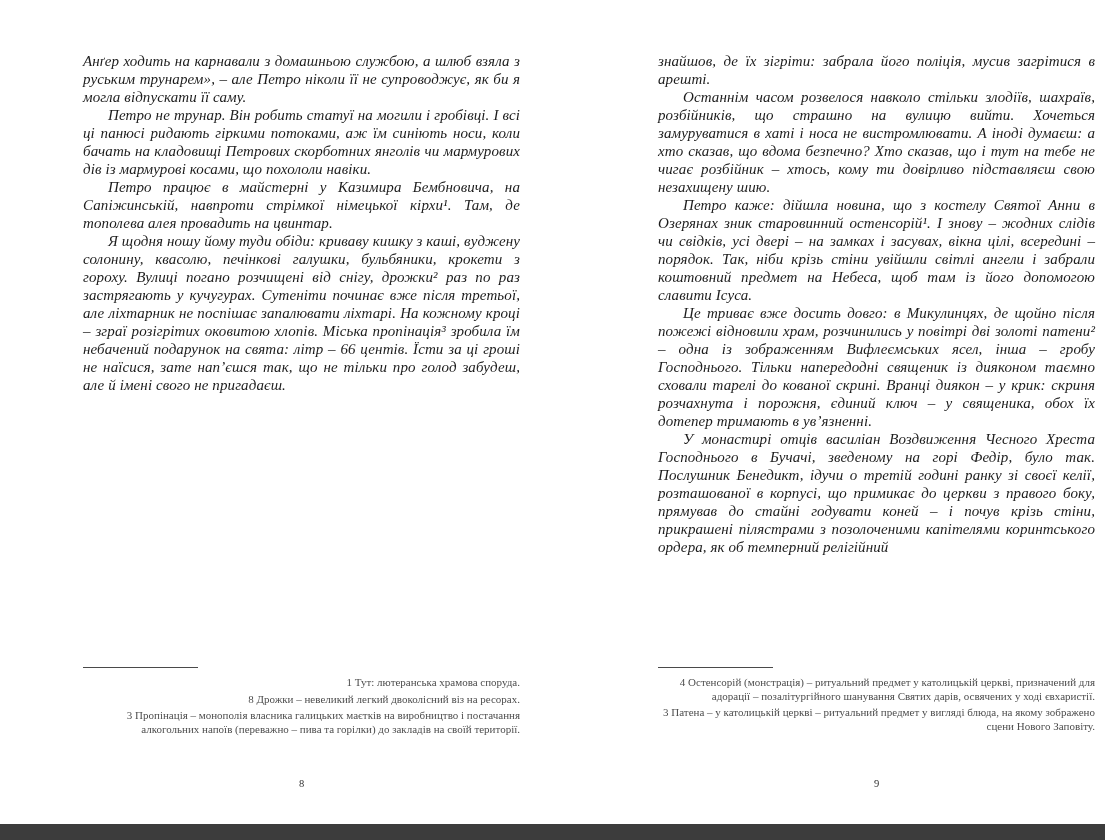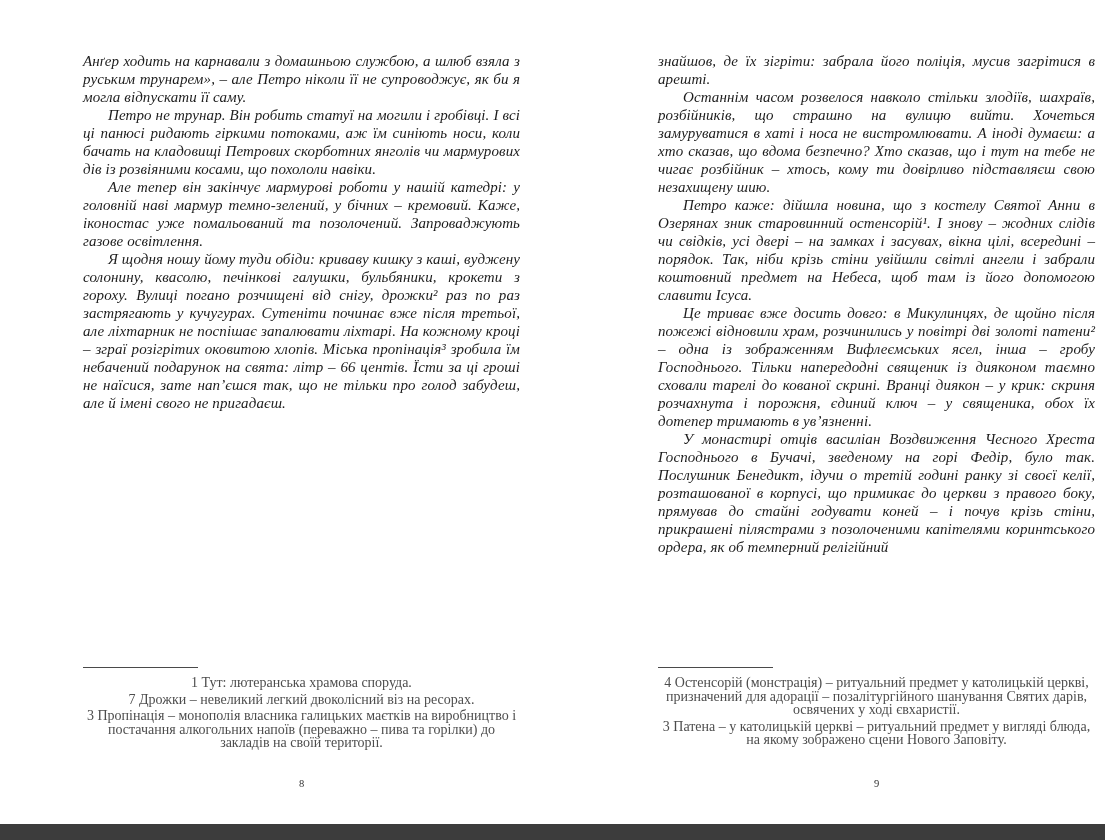--- a/index.html
+++ b/index.html
@@ -45,24 +45,24 @@
     right: 0;
   }
   .fn-rule {
     width: 115px;
     height: 0;
     border-top: 1px solid #4a4a4a;
     margin: 0 0 8px 0;
   }
   .footnote {
     margin: 0 0 3px 0;
-    font-size: 14px;
+    font-size: 11px;
     line-height: 13.5px;
     color: var(--footnote_ink, #4d4d4d);
-    text-align: center;
+    text-align: right;
   }
   .page-number {
     position: absolute;
     top: 726px;
     left: 0;
     width: 100%;
     text-align: center;
     font-size: 10.5px;
     color: #2e2e2e;
   }
@@ -76,29 +76,29 @@
   }
 </style>
 </head>
 <body>
 
 <div class="spread">
 
   <div class="page page-left">
     <div class="page-body">
         <p class="para">Анґер ходить на карнавали з домашньою службою, а шлюб взяла з руським трунарем», – але Петро ніколи її не супроводжує, як би я могла відпускати її саму.</p>
-        <p class="para indent">Петро не трунар. Він робить статуї на могили і гробівці. І всі ці панюсі ридають гіркими потоками, аж їм синіють носи, коли бачать на кладовищі Петрових скорботних янголів чи мармурових дів із розвіяними косами, що похололи навіки.</p>
-        <p class="para indent">Але тепер він закінчує мармурові роботи у нашій катедрі: у головній наві мармур темно-зелений, у бічних – кремовий. Каже, іконостас уже помальований та позолочений. Запроваджують газове освітлення.</p>
+        <p class="para indent">Петро не трунар. Він робить статуї на могили і гробівці. І всі ці панюсі ридають гіркими потоками, аж їм синіють носи, коли бачать на кладовищі Петрових скорботних янголів чи мармурових дів із мармурові косами, що похололи навіки.</p>
+        <p class="para indent">Петро працює в майстерні у Казимира Бембновича, на Сапіжинській, навпроти стрімкої німецької кірхи¹. Там, де тополева алея провадить на цвинтар.</p>
         <p class="para indent">Я щодня ношу йому туди обіди: криваву кишку з каші, вуджену солонину, квасолю, печінкові галушки, бульбяники, крокети з гороху. Вулиці погано розчищені від снігу, дрожки² раз по раз застрягають у кучугурах. Сутеніти починає вже після третьої, але ліхтарник не поспішає запалювати ліхтарі. На кожному кроці – зграї розігрітих оковитою хлопів. Міська пропінація³ зробила їм небачений подарунок на свята: літр – 66 центів. Їсти за ці гроші не наїсися, зате нап’єшся так, що не тільки про голод забудеш, але й імені свого не пригадаєш.</p>
       </div>
     <div class="footnotes">
       <div class="fn-rule"></div>
       <div class="fn-list">
           <p class="footnote">1 Тут: лютеранська храмова споруда.</p>
-          <p class="footnote">7 Дрожки – невеликий легкий двоколісний віз на ресорах.</p>
+          <p class="footnote">8 Дрожки – невеликий легкий двоколісний віз на ресорах.</p>
           <p class="footnote">3 Пропінація – монополія власника галицьких маєтків на виробництво і постачання алкогольних напоїв (переважно – пива та горілки) до закладів на своїй території.</p>
         </div>
     </div>
     <div class="page-number">8</div>
   </div>
 
   <div class="page page-right">
     <div class="page-body">
         <p class="para">знайшов, де їх зігріти: забрала його поліція, мусив загрітися в арешті.</p>
         <p class="para indent">Останнім часом розвелося навколо стільки злодіїв, шахраїв, розбійників, що страшно на вулицю вийти. Хочеться замуруватися в хаті і носа не вистромлювати. А іноді думаєш: а хто сказав, що вдома безпечно? Хто сказав, що і тут на тебе не чигає розбійник – хтось, кому ти довірливо підставляєш свою незахищену шию.</p>

